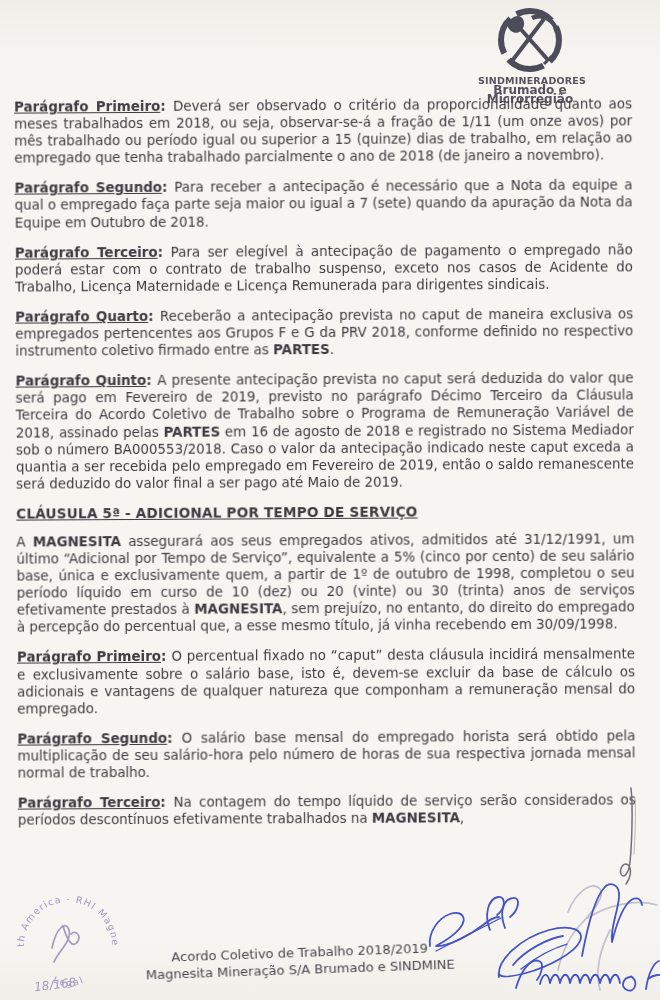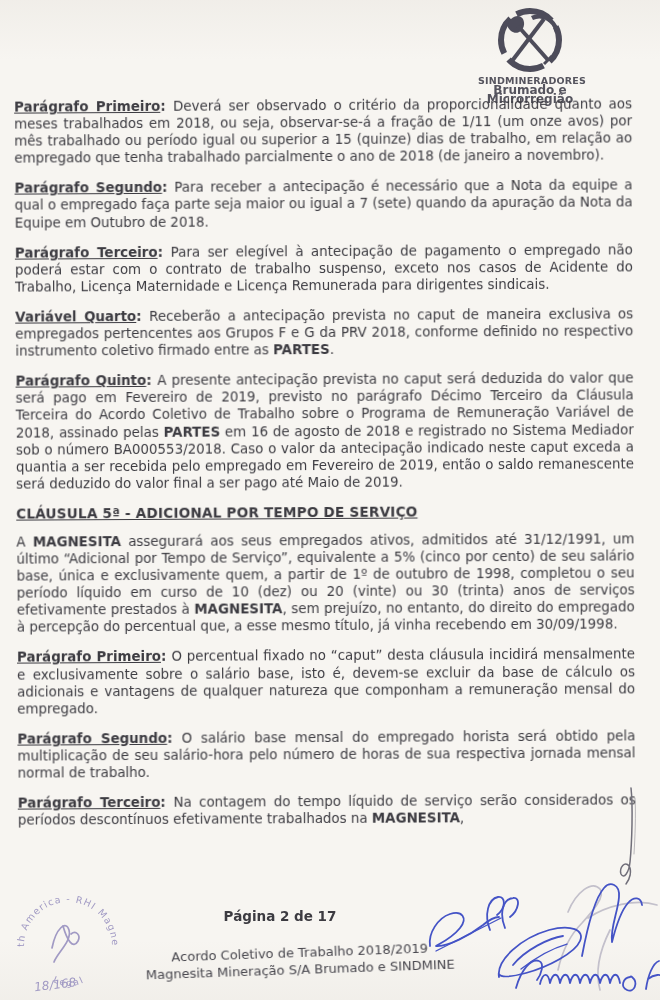--- a/index.html
+++ b/index.html
@@ -57,36 +57,35 @@
     <div class="l2">Brumado e Microrregião</div>
   </div>
 
   <div class="content">
     <p class="para"><span class="label">Parágrafo Primeiro</span><span class="b">: </span><span><span>Deverá ser observado o critério da proporcionalidade quanto aos meses trabalhados em 2018, ou seja, observar-se-á a fração de 1/11 (um onze avos) por mês trabalhado ou período igual ou superior a 15 (quinze) dias de trabalho, em relação ao empregado que tenha trabalhado parcialmente o ano de 2018 (de janeiro a novembro).</span></span></p>
 
     <p class="para"><span class="label">Parágrafo Segundo</span><span class="b">: </span><span><span>Para receber a antecipação é necessário que a Nota da equipe a qual o empregado faça parte seja maior ou igual a 7 (sete) quando da apuração da Nota da Equipe em Outubro de 2018.</span></span></p>
 
     <p class="para"><span class="label">Parágrafo Terceiro</span><span class="b">: </span><span><span>Para ser elegível à antecipação de pagamento o empregado não poderá estar com o contrato de trabalho suspenso, exceto nos casos de Acidente do Trabalho, Licença Maternidade e Licença Remunerada para dirigentes sindicais.</span></span></p>
 
-    <p class="para"><span class="label">Variável Quarto</span><span class="b">: </span><span><span>Receberão a antecipação prevista no caput de maneira exclusiva os empregados pertencentes aos Grupos F e G da PRV 2018, conforme definido no respectivo instrumento coletivo firmado entre as </span><span class="b">PARTES</span><span>.</span></span></p>
+    <p class="para"><span class="label">Parágrafo Quarto</span><span class="b">: </span><span><span>Receberão a antecipação prevista no caput de maneira exclusiva os empregados pertencentes aos Grupos F e G da PRV 2018, conforme definido no respectivo instrumento coletivo firmado entre as </span><span class="b">PARTES</span><span>.</span></span></p>
 
     <p class="para"><span class="label">Parágrafo Quinto</span><span class="b">: </span><span><span>A presente antecipação prevista no caput será deduzida do valor que será pago em Fevereiro de 2019, previsto no parágrafo Décimo Terceiro da Cláusula Terceira do Acordo Coletivo de Trabalho sobre o Programa de Remuneração Variável de 2018, assinado pelas </span><span class="b">PARTES</span><span> em 16 de agosto de 2018 e registrado no Sistema Mediador sob o número BA000553/2018. Caso o valor da antecipação indicado neste caput exceda a quantia a ser recebida pelo empregado em Fevereiro de 2019, então o saldo remanescente será deduzido do valor final a ser pago até Maio de 2019.</span></span></p>
 
     <h2 class="clause">CLÁUSULA 5ª - ADICIONAL POR TEMPO DE SERVIÇO</h2>
 
     <p class="para"><span><span>A </span><span class="b">MAGNESITA</span><span> assegurará aos seus empregados ativos, admitidos até 31/12/1991, um último “Adicional por Tempo de Serviço”, equivalente a 5% (cinco por cento) de seu salário base, única e exclusivamente quem, a partir de 1º de outubro de 1998, completou o seu período líquido em curso de 10 (dez) ou 20 (vinte) ou 30 (trinta) anos de serviços efetivamente prestados à </span><span class="b">MAGNESITA</span><span>, sem prejuízo, no entanto, do direito do empregado à percepção do percentual que, a esse mesmo título, já vinha recebendo em 30/09/1998.</span></span></p>
 
     <p class="para"><span class="label">Parágrafo Primeiro</span><span class="b">: </span><span><span>O percentual fixado no “caput” desta cláusula incidirá mensalmente e exclusivamente sobre o salário base, isto é, devem-se excluir da base de cálculo os adicionais e vantagens de qualquer natureza que componham a remuneração mensal do empregado.</span></span></p>
 
     <p class="para"><span class="label">Parágrafo Segundo</span><span class="b">: </span><span><span>O salário base mensal do empregado horista será obtido pela multiplicação de seu salário-hora pelo número de horas de sua respectiva jornada mensal normal de trabalho.</span></span></p>
 
     <p class="para"><span class="label">Parágrafo Terceiro</span><span class="b">: </span><span><span>Na contagem do tempo líquido de serviço serão considerados os períodos descontínuos efetivamente trabalhados na </span><span class="b">MAGNESITA</span><span>,</span></span></p>
   </div>
 
-  <div class="page-num">Página 2 de 17</div>
   <div class="doc-title">
     <div>Acordo Coletivo de Trabalho 2018/2019</div>
     <div>Magnesita Mineração S/A Brumado e SINDMINE</div>
   </div>
 
   <svg class="overlay" style="left:8px;top:886px" width="120" height="112" viewBox="0 0 120 112">
     <defs>
       <path id="arcTop" d="M16,60 A44,44 0 0 1 104,60" fill="none"></path>
       <path id="arcBottom" d="M28,74 A34,34 0 0 0 94,74" fill="none"></path>
     </defs>

